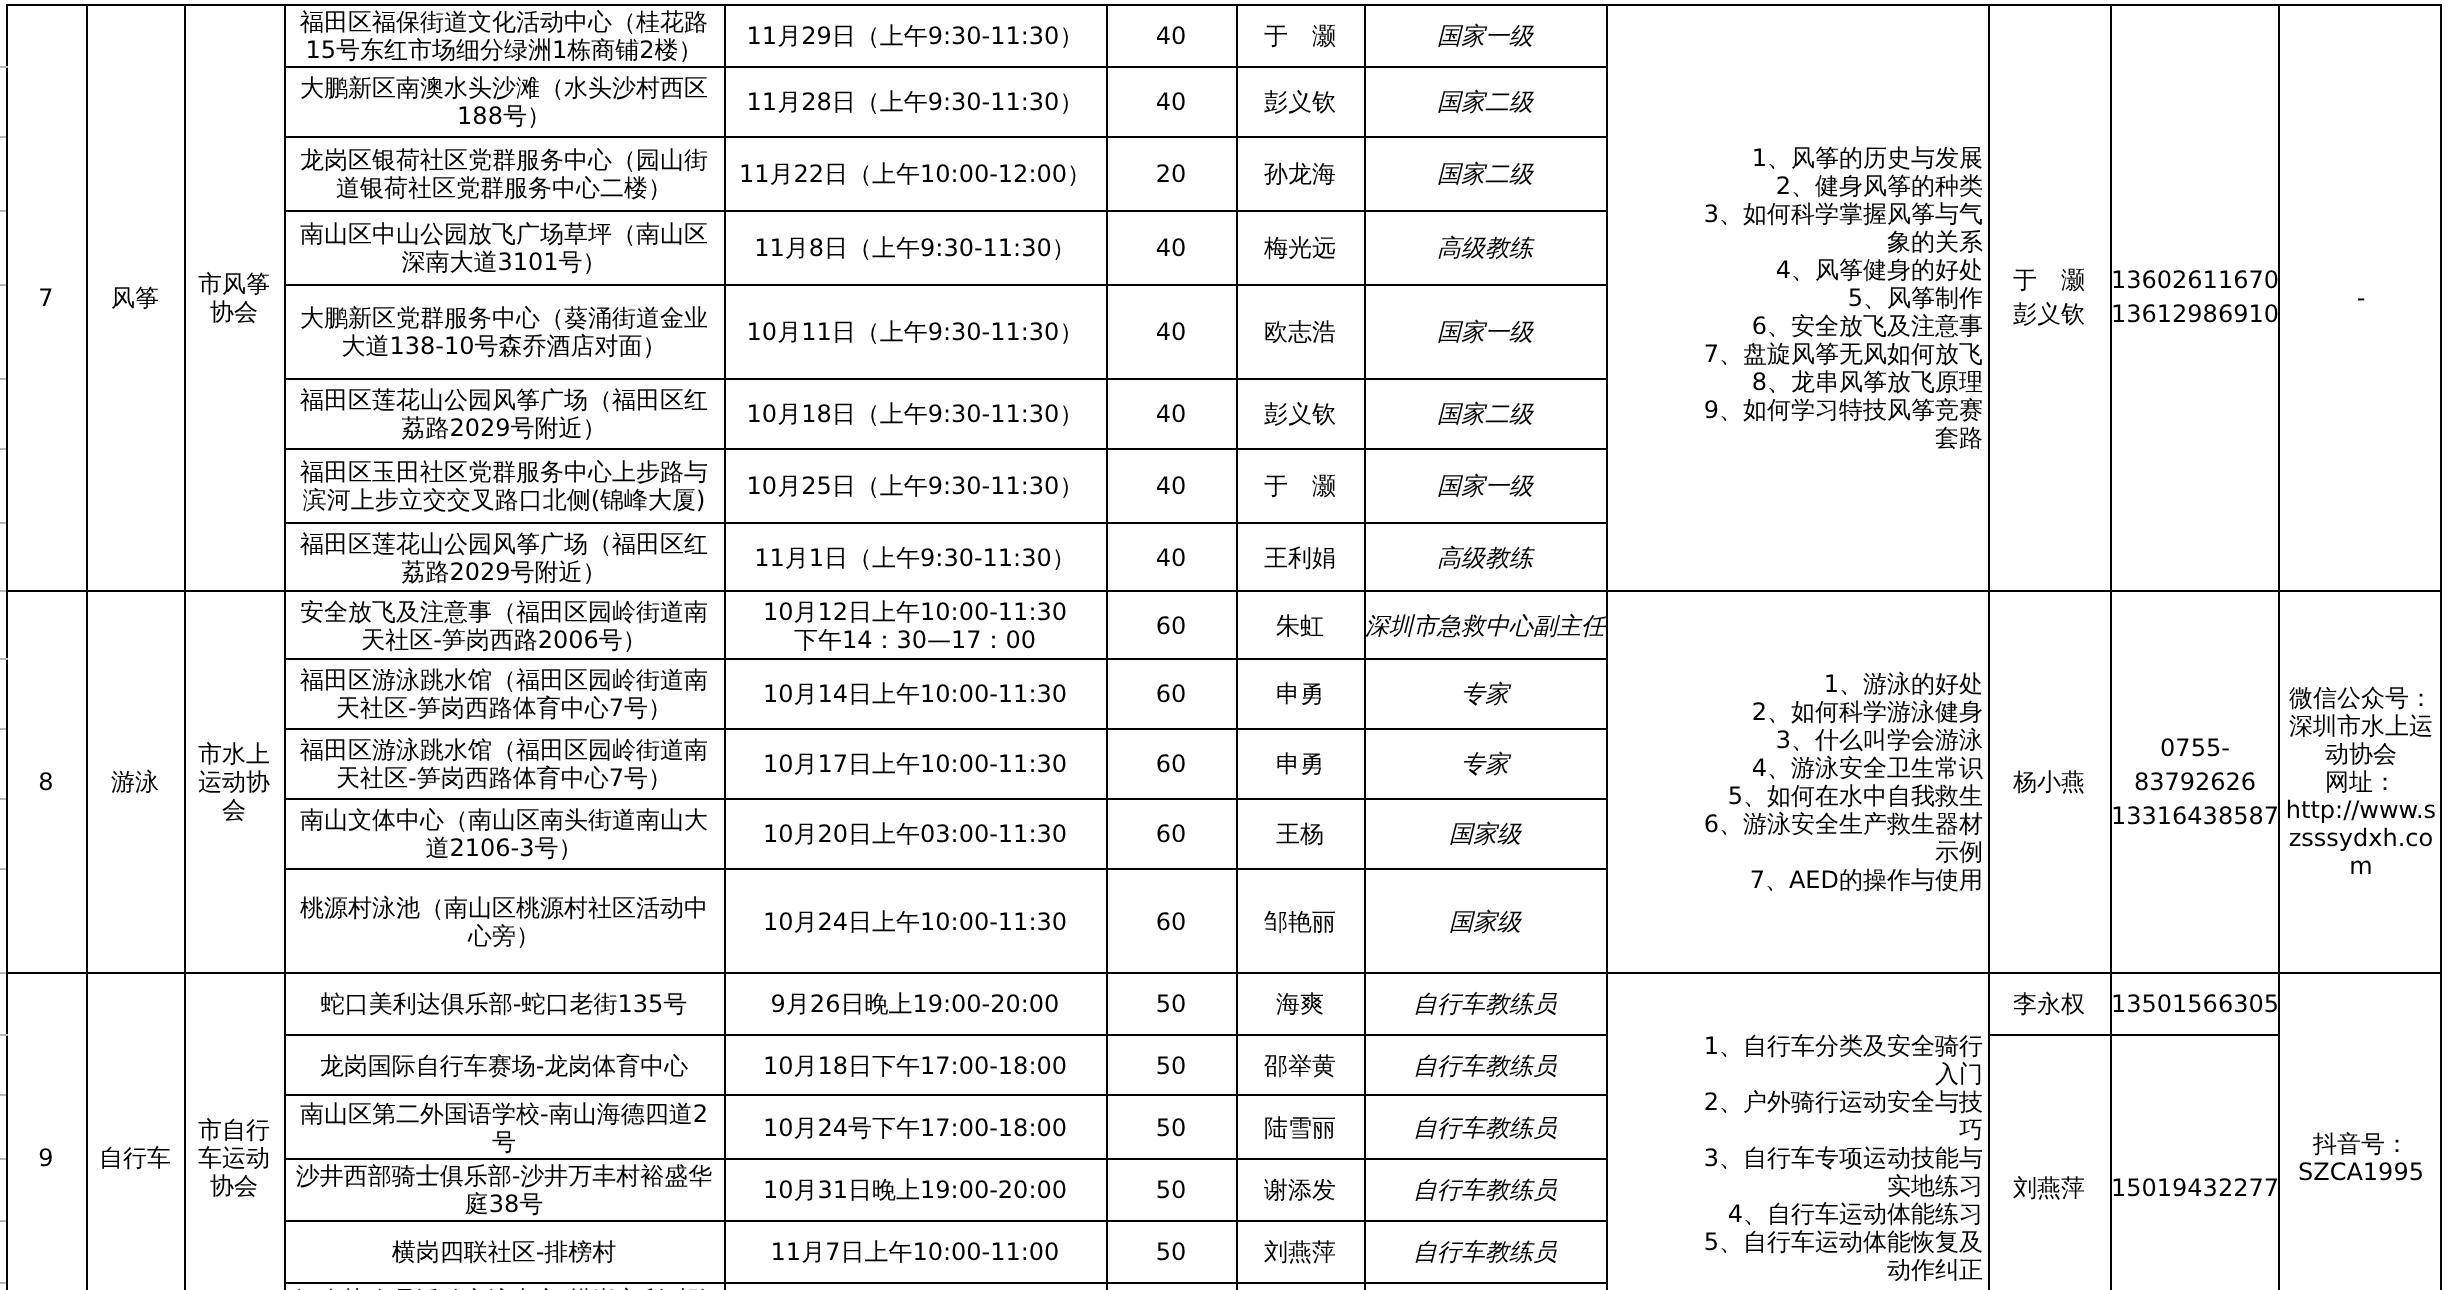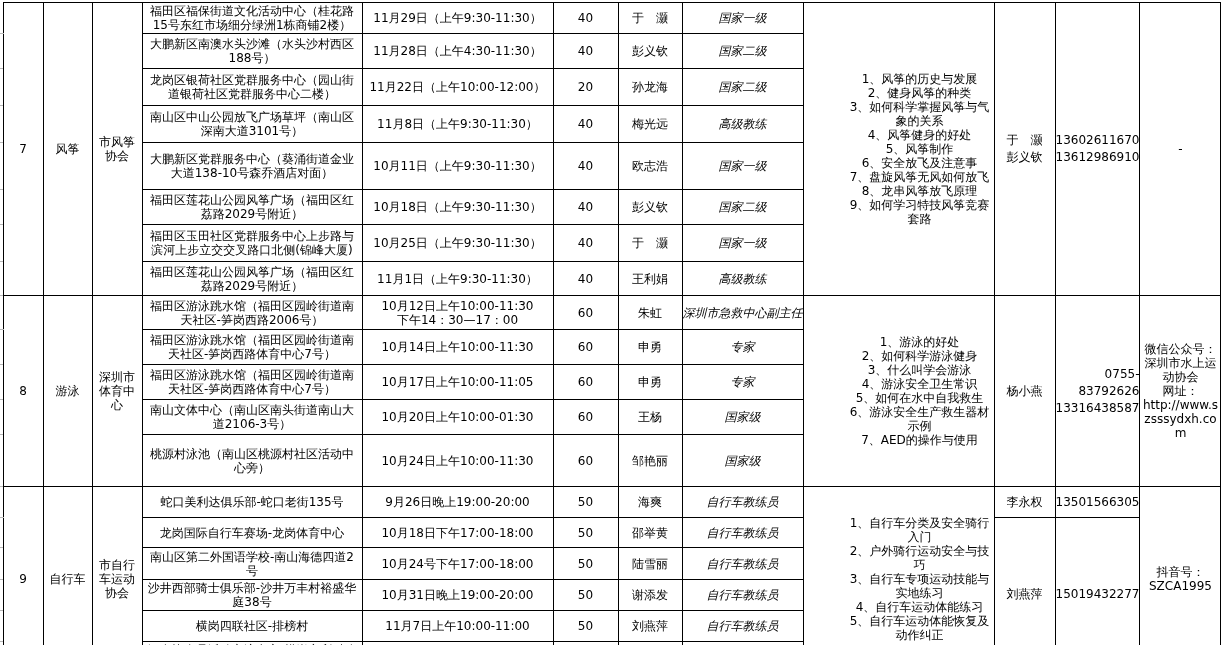--- a/index.html
+++ b/index.html
@@ -3,23 +3,23 @@
 <meta charset="utf-8">
 <style>
   html,body{margin:0;padding:0;background:#fff;}
   body{width:1224px;height:645px;overflow:hidden;color:#000;
        font-family:"DejaVu Sans","Liberation Sans",sans-serif;}
   table.sched{border-collapse:collapse;table-layout:fixed;margin-top:2px;
               font-size:12px;line-height:14px;}
   td{border:1px solid #000;text-align:center;vertical-align:middle;
      padding:0 2px;overflow:hidden;white-space:pre-line;}
   td.sliver{border:none;border-right:1px solid #000;border-bottom:1px solid #b8b8b8;padding:0;}
-  td.content{text-align:center;padding-left:44px;}
+  td.content{text-align:right;padding-left:44px;}
   td.level{padding:0;white-space:nowrap;font-style:italic;}
-  td.phone{padding:0;line-height:17px;text-align:right;}
+  td.phone{padding:0;line-height:17px;}
   td.contact{line-height:17px;}
   td.remark{word-break:break-all;}
   td.org{padding:0 4px;}
 </style>
 </head>
 <body>
 
 <table class="sched">
   <colgroup>
     <col style="width:3px">
@@ -59,21 +59,21 @@
 9、如何学习特技风筝竞赛套路</td>
       <td rowspan="8" class="contact">于　灏
 彭义钦</td>
       <td rowspan="8" class="phone">13602611670
 13612986910</td>
       <td rowspan="8" class="remark">-</td>
     </tr>
     <tr style="height:35px">
       <td class="sliver"></td>
       <td>大鹏新区南澳水头沙滩（水头沙村西区188号）</td>
-      <td>11月28日（上午4:30-11:30）</td>
+      <td>11月28日（上午9:30-11:30）</td>
       <td>40</td>
       <td>彭义钦</td>
       <td class="level">国家二级</td>
     </tr>
     <tr style="height:37px">
       <td class="sliver"></td>
       <td>龙岗区银荷社区党群服务中心（园山街道银荷社区党群服务中心二楼）</td>
       <td>11月22日（上午10:00-12:00）</td>
       <td>20</td>
       <td>孙龙海</td>
@@ -119,22 +119,22 @@
       <td>王利娟</td>
       <td class="level">高级教练</td>
     </tr>
   </tbody>
 
   <tbody>
     <tr style="height:34px">
       <td class="sliver"></td>
       <td rowspan="5">8</td>
       <td rowspan="5">游泳</td>
-      <td rowspan="5" class="org">深圳市体育中心</td>
-      <td>福田区游泳跳水馆（福田区园岭街道南天社区-笋岗西路2006号）</td>
+      <td rowspan="5" class="org">市水上运动协会</td>
+      <td>安全放飞及注意事（福田区园岭街道南天社区-笋岗西路2006号）</td>
       <td>10月12日上午10:00-11:30
 下午14：30—17：00</td>
       <td>60</td>
       <td>朱虹</td>
       <td class="level">深圳市急救中心副主任</td>
       <td rowspan="5" class="content">1、游泳的好处
 2、如何科学游泳健身
 3、什么叫学会游泳
 4、游泳安全卫生常识
 5、如何在水中自我救生
@@ -152,29 +152,29 @@
       <td class="sliver"></td>
       <td>福田区游泳跳水馆（福田区园岭街道南天社区-笋岗西路体育中心7号）</td>
       <td>10月14日上午10:00-11:30</td>
       <td>60</td>
       <td>申勇</td>
       <td class="level">专家</td>
     </tr>
     <tr style="height:35px">
       <td class="sliver"></td>
       <td>福田区游泳跳水馆（福田区园岭街道南天社区-笋岗西路体育中心7号）</td>
-      <td>10月17日上午10:00-11:05</td>
+      <td>10月17日上午10:00-11:30</td>
       <td>60</td>
       <td>申勇</td>
       <td class="level">专家</td>
     </tr>
     <tr style="height:35px">
       <td class="sliver"></td>
       <td>南山文体中心（南山区南头街道南山大道2106-3号）</td>
-      <td>10月20日上午10:00-01:30</td>
+      <td>10月20日上午03:00-11:30</td>
       <td>60</td>
       <td>王杨</td>
       <td class="level">国家级</td>
     </tr>
     <tr style="height:52px">
       <td class="sliver"></td>
       <td>桃源村泳池（南山区桃源村社区活动中心旁）</td>
       <td>10月24日上午10:00-11:30</td>
       <td>60</td>
       <td>邹艳丽</td>

